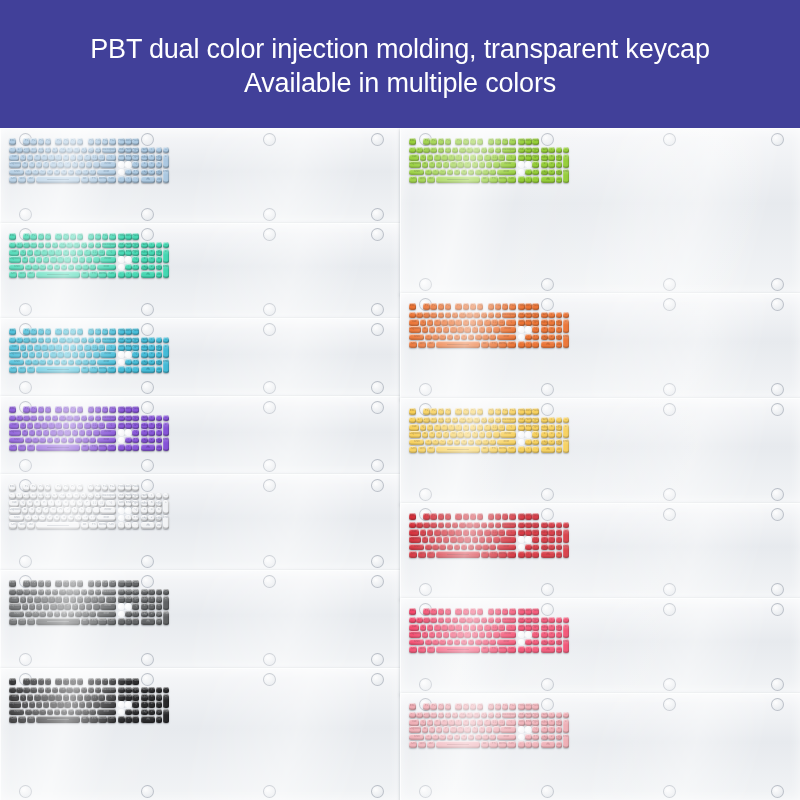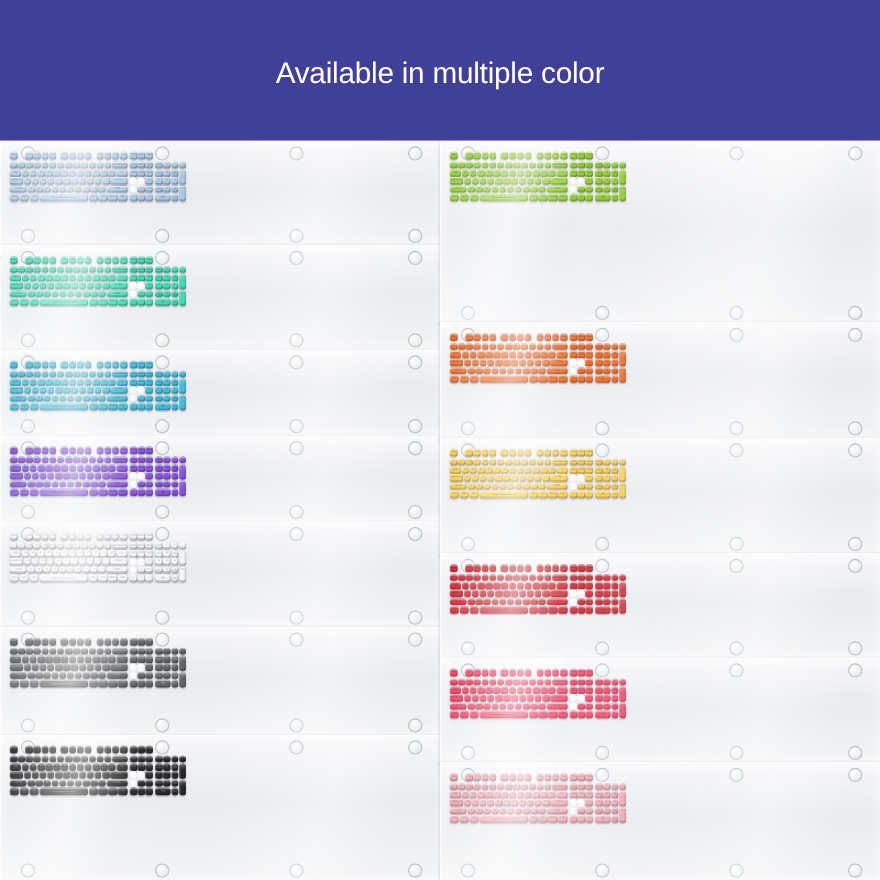--- a/index.html
+++ b/index.html
@@ -121,21 +121,22 @@
     position:absolute;inset:0;pointer-events:none;
     background:linear-gradient(102deg,rgba(255,255,255,0) 55%,rgba(255,255,255,.20) 70%,rgba(255,255,255,0) 84%);
   }
 </style>
 </head>
 <body>
 
 <div id="page">
 
   <div id="banner">
-    <div class="banner-line">Available in multiple color</div>
+    <div class="banner-line">PBT dual color injection molding, transparent keycap</div>
+    <div class="banner-line">Available in multiple colors</div>
   </div>
 
   <div id="photo">
     <div class="col col-left" id="col-left">
         <div class="tray" style="top: 0px; height: 95px;">
           <div class="post" style="left: 18px; top: 4px;"></div>
           <div class="post" style="left: 18px; top: 79px;"></div>
           <div class="post" style="left: 140px; top: 4px;"></div>
           <div class="post" style="left: 140px; top: 79px;"></div>
           <div class="post" style="left: 262px; top: 4px;"></div>

